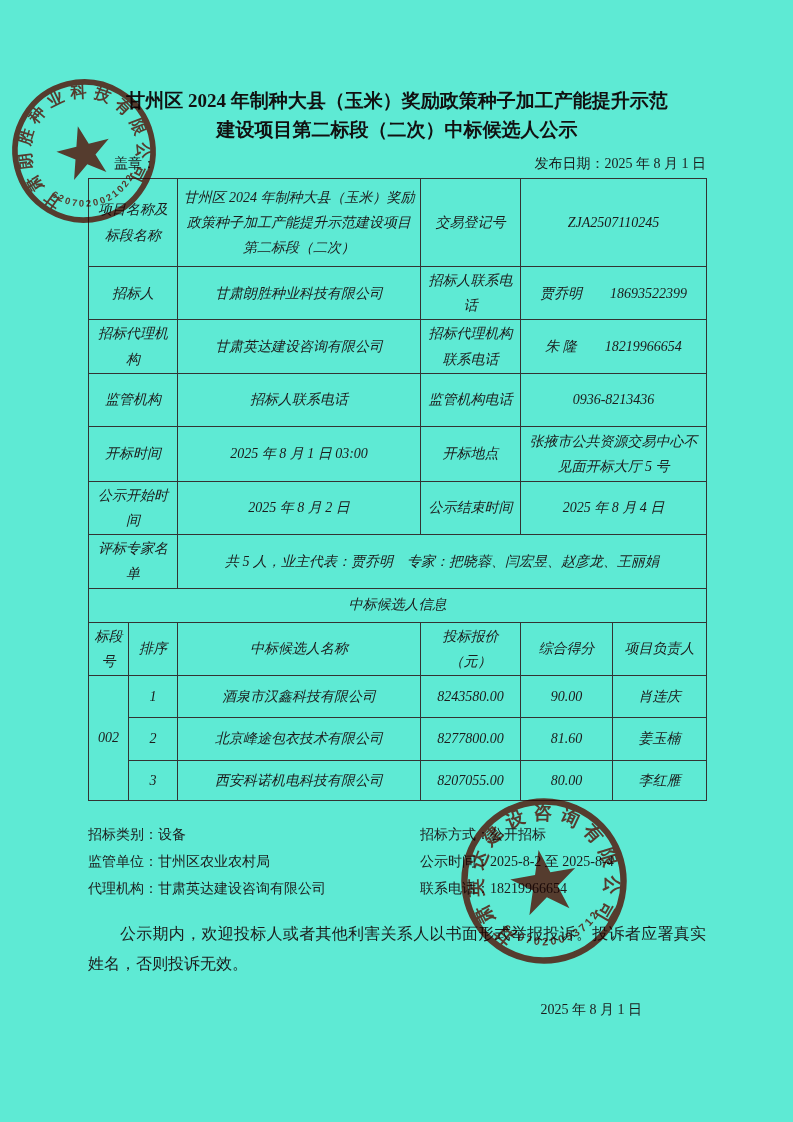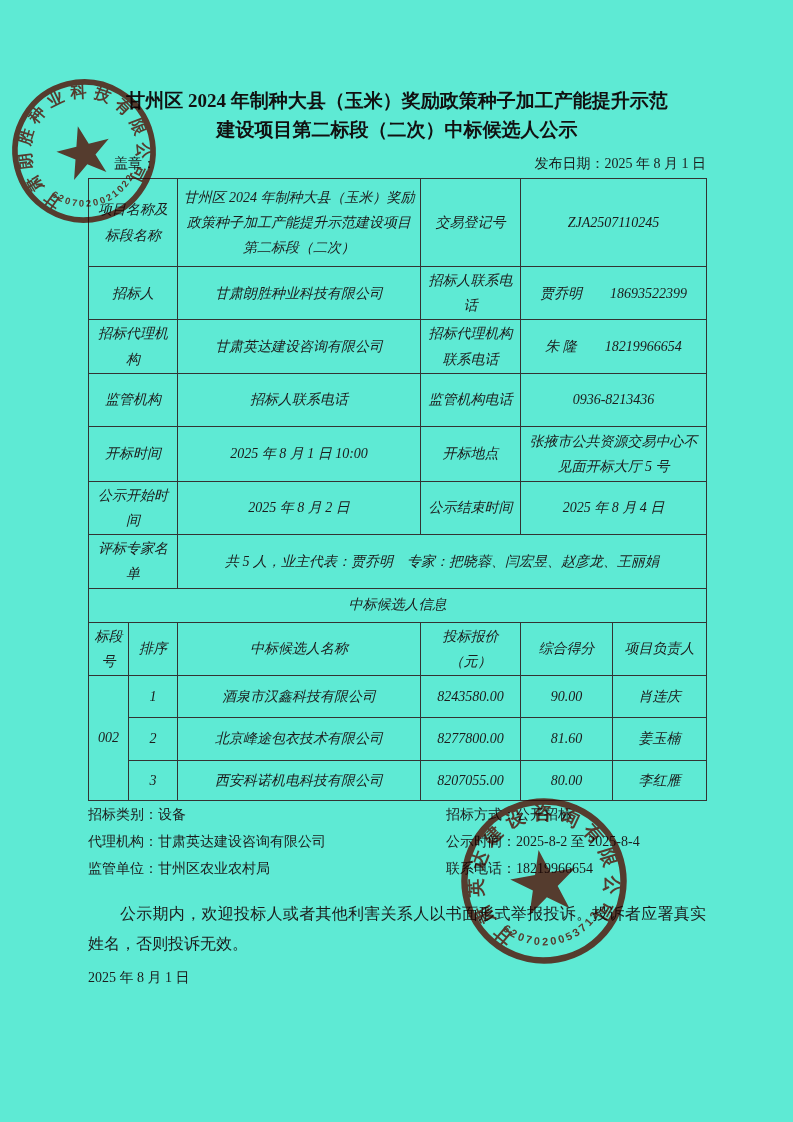--- a/index.html
+++ b/index.html
@@ -25,29 +25,29 @@
     border-collapse:collapse;table-layout:fixed;
     width:618px;margin-top:5px;font-size:14px;font-style:italic;
   }
   table.main td{
     border:1px solid #333;text-align:center;vertical-align:middle;
     padding:1px 3px;line-height:1.8;overflow:hidden;
   }
   tr.h88{height:88px} tr.h40{height:40px} tr.h52{height:52px}
   tr.h53{height:53px} tr.h55{height:55px} tr.h42{height:42px}
   tr.h34{height:34px} tr.h45{height:45px} tr.h43{height:43px}
-  .footer-grid{display:flex;margin-top:0;font-size:14px;line-height:27px;gap:26px;}
+  .footer-grid{display:flex;margin-top:20px;font-size:14px;line-height:27px;}
   .footer-grid .fcol-left{width:332px;}
   .footer-grid .fcol-right{flex:1;}
   .footer-grid div{white-space:nowrap;}
   .notice{
     margin-top:17px;font-size:16px;line-height:30px;
     text-indent:2em;text-align:justify;
   }
-  .doc-date{margin-top:10px;text-align:left;font-size:14px;padding-right:64px;}
+  .doc-date{margin-top:22px;text-align:right;font-size:14px;padding-right:64px;}
   .stamp{
     position:absolute;color:#e2261b;opacity:0.88;
     mix-blend-mode:multiply;pointer-events:none;
   }
   .stamp text{fill:currentColor;font-family:"Liberation Sans","DejaVu Sans",sans-serif;}
   #stamp-top{left:-1px;top:66px;}
   #stamp-bottom{left:446px;top:783px;}
 </style>
 </head>
 <body>
@@ -95,21 +95,21 @@
           <td colspan="2">朱 隆　　18219966654</td>
         </tr>
         <tr class="h53">
           <td colspan="2">监管机构</td>
           <td>招标人联系电话</td>
           <td>监管机构电话</td>
           <td colspan="2">0936-8213436</td>
         </tr>
         <tr class="h55">
           <td colspan="2">开标时间</td>
-          <td>2025 年 8 月 1 日 10:00</td>
+          <td>2025 年 8 月 1 日 03:00</td>
           <td>开标地点</td>
           <td colspan="2">张掖市公共资源交易中心不见面开标大厅 5 号</td>
         </tr>
         <tr class="h40">
           <td colspan="2">公示开始时间</td>
           <td>2025 年 8 月 2 日</td>
           <td>公示结束时间</td>
           <td colspan="2">2025 年 8 月 4 日</td>
         </tr>
         <tr class="h42">
@@ -148,22 +148,22 @@
           <td>8207055.00</td>
           <td>80.00</td>
           <td>李红雁</td>
         </tr>
       </tbody>
     </table>
 
     <div class="footer-grid">
       <div class="fcol-left">
         <div>招标类别：设备</div>
+        <div>监管单位：甘州区农业农村局</div>
         <div>代理机构：甘肃英达建设咨询有限公司</div>
-        <div>监管单位：甘州区农业农村局</div>
       </div>
       <div class="fcol-right">
         <div>招标方式：公开招标</div>
         <div>公示时间：2025-8-2 至 2025-8-4</div>
         <div>联系电话：18219966654</div>
       </div>
     </div>
 
     <div class="notice">公示期内，欢迎投标人或者其他利害关系人以书面形式举报投诉。投诉者应署真实姓名，否则投诉无效。</div>
 

